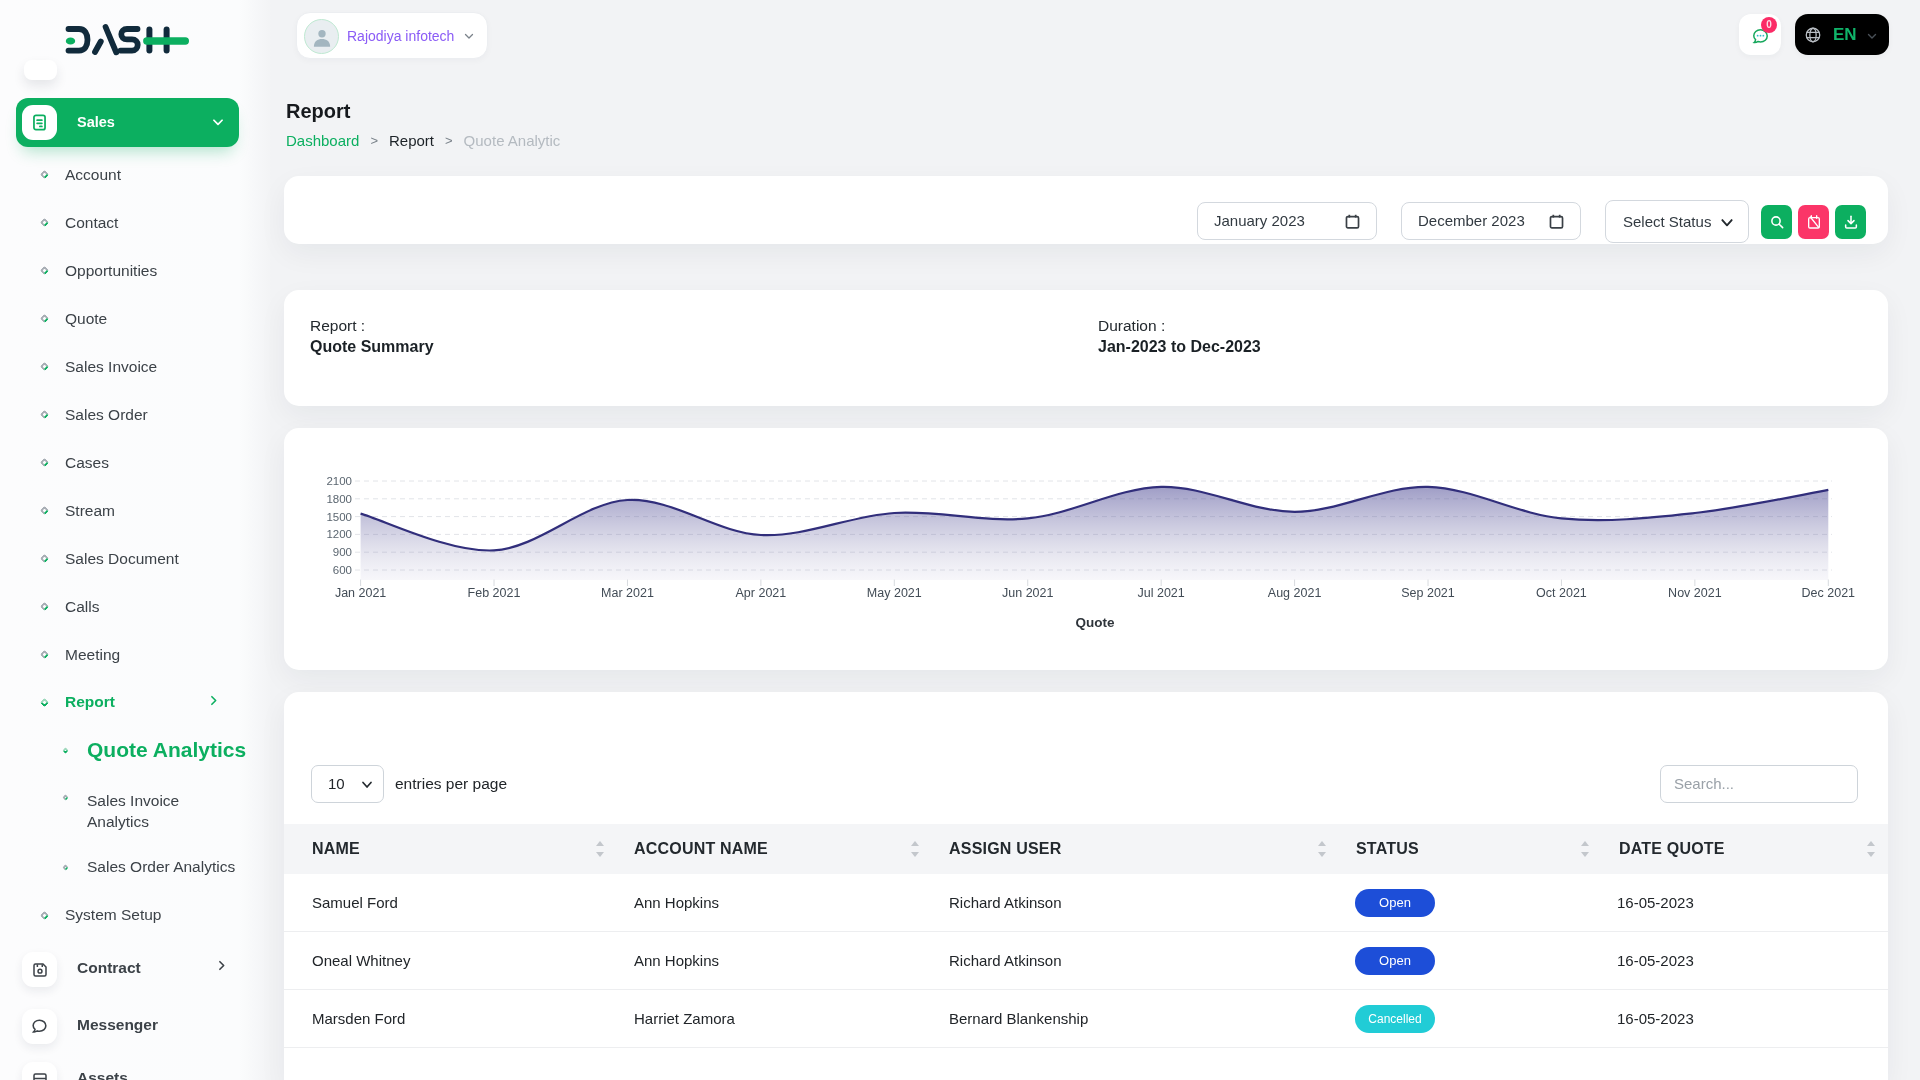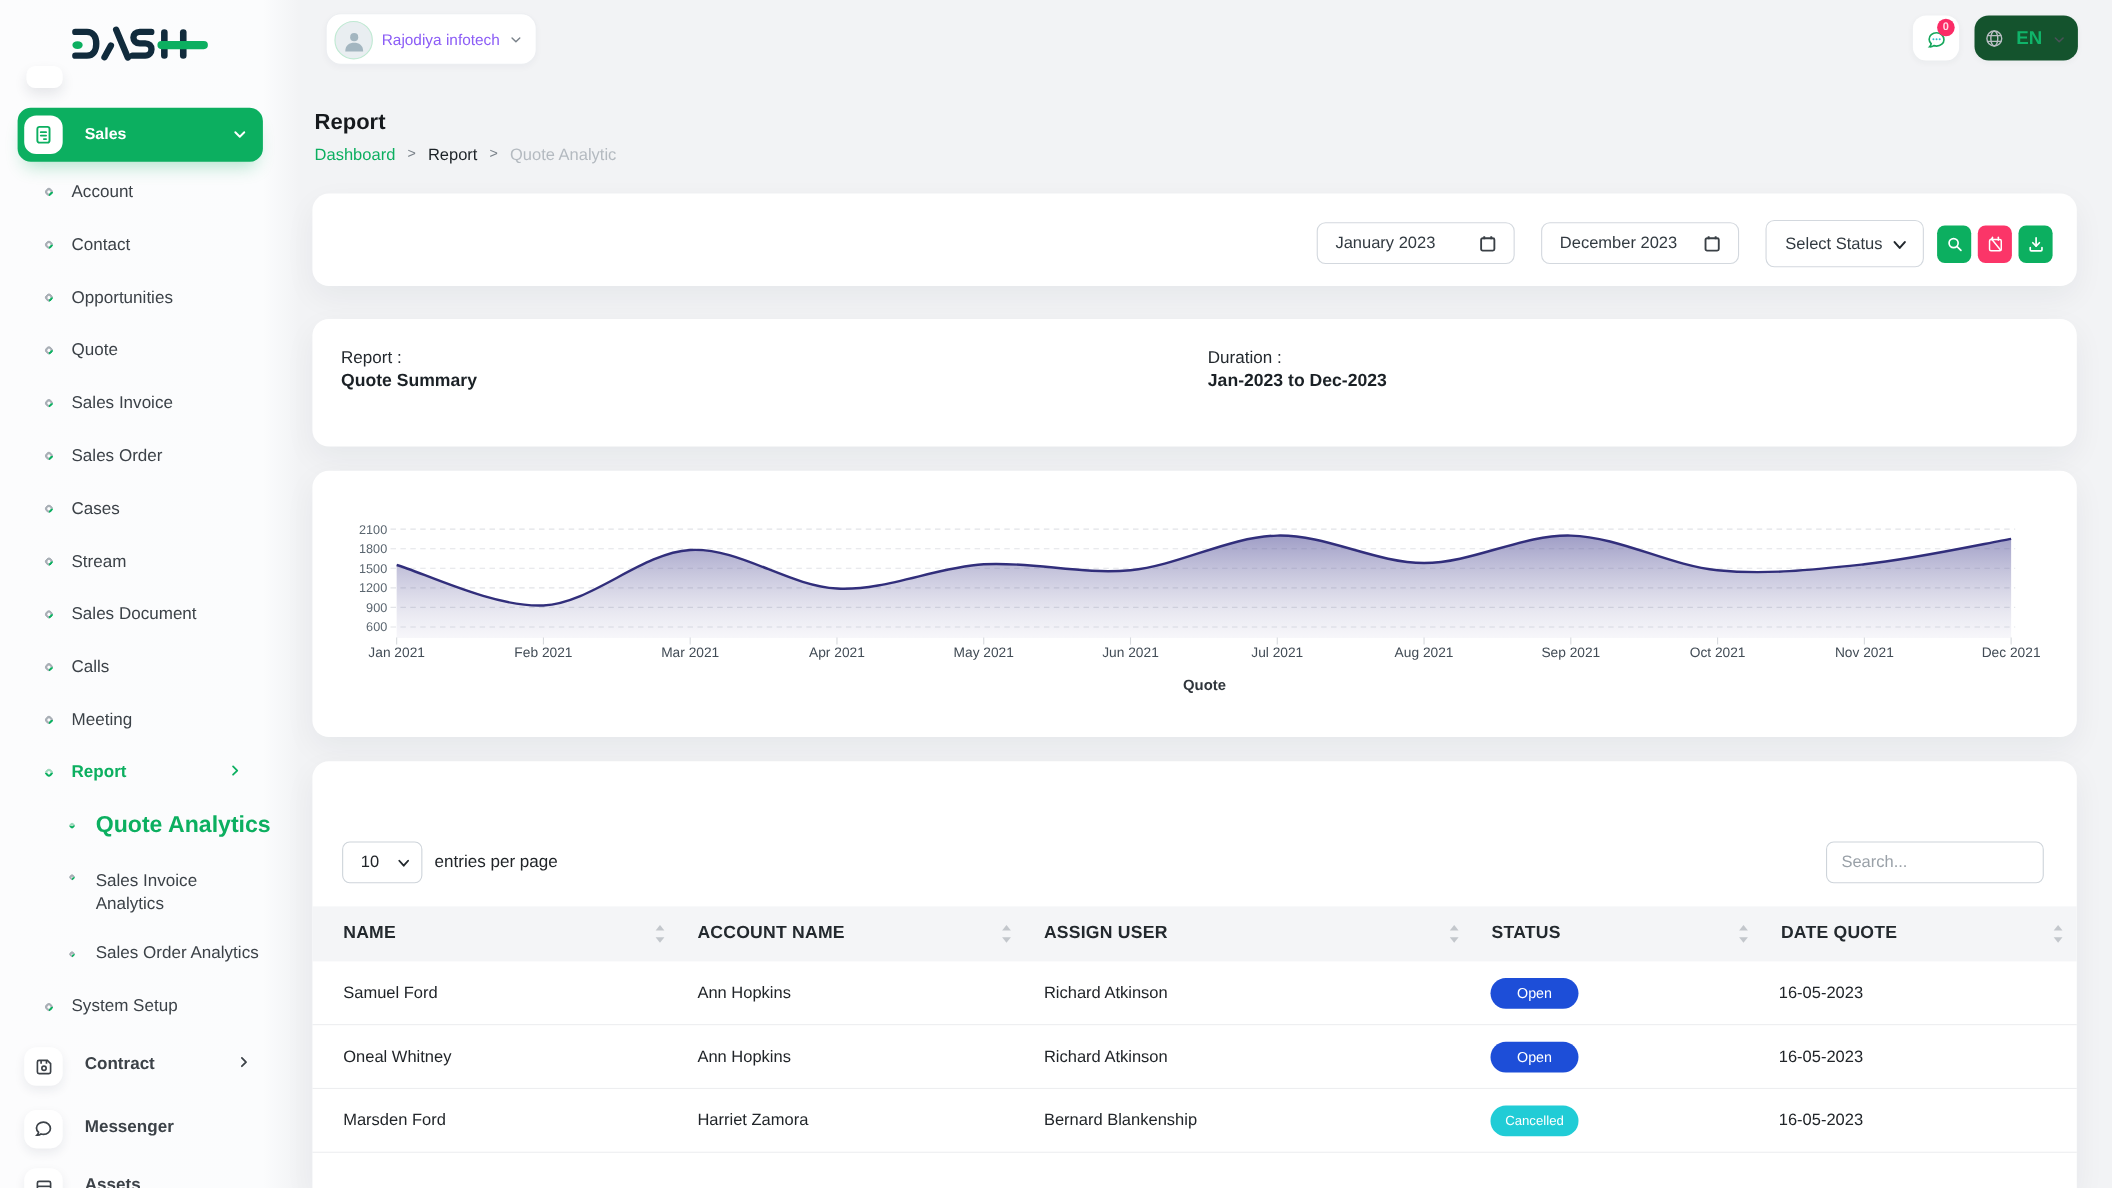--- a/index.html
+++ b/index.html
@@ -23,34 +23,34 @@
 .bigitem .ibox { position:absolute; left:22px; top:-6px; width:35px; height:35px; background:#fff; border-radius:11px; box-shadow:0 4px 10px rgba(30,40,60,.08); display:flex; align-items:center; justify-content:center; }
 .bigitem .lbl { position:absolute; left:77px; top:2px; font-size:15.5px; color:#3c4248; }
 
 
 .userchip { position:absolute; left:296px; top:12px; width:192px; height:47px; background:#fff; border:1px solid #eceef1; border-radius:14px; box-shadow:0 2px 6px rgba(30,40,60,.03); }
 .avatar { position:absolute; left:7px; top:6px; width:35px; height:35px; border-radius:50%; background:#e9eef1; border:1px solid #bfe9d2; overflow:hidden; }
 .userchip .uname { position:absolute; left:50px; top:0; line-height:46px; font-size:14px; color:#8b5cf6; }
 .userchip .chev { position:absolute; right:12px; top:17px; }
 .msgbtn { position:absolute; left:1739px; top:14px; width:42px; height:41px; background:#fff; border-radius:12px; box-shadow:0 2px 6px rgba(30,40,60,.04); }
 .msgbadge { position:absolute; left:22px; top:3px; width:16px; height:16px; border-radius:50%; background:#fb2b66; color:#ffd9e4; font-size:10px; font-weight:bold; text-align:center; line-height:16px; }
-.langpill { position:absolute; left:1795px; top:14px; width:94px; height:41px; background:#14532d; border-radius:13px; box-shadow:0 2px 6px rgba(30,40,60,.04); }
+.langpill { position:absolute; left:1795px; top:14px; width:94px; height:41px; background:#000000; border-radius:13px; box-shadow:0 2px 6px rgba(30,40,60,.04); }
 .langpill .en { position:absolute; left:38px; top:0; line-height:41px; font-size:17px; font-weight:bold; color:#10b46a; }
 
 
 .h1 { position:absolute; left:286px; top:100px; font-size:20px; font-weight:bold; color:#16191d; }
 .crumbs { position:absolute; left:286px; top:132px; font-size:15px; color:#6c757d; }
 .crumbs .dash { color:#0CAF60; }
 .crumbs .cur { color:#1c2227; }
 .crumbs .muted { color:#b4bac0; }
 .crumbs .sep { color:#7a828a; font-size:13px; padding:0 11px; position:relative; top:-1px; font-family:"Liberation Sans",sans-serif; }
 
 .card { position:absolute; left:284px; width:1604px; background:#fff; border-radius:15px; box-shadow:0 10px 28px rgba(25,35,55,.055); }
 
-#card1 { top:176px; height:84px; }
+#card1 { top:176px; height:68px; }
 .minput { position:absolute; top:26px; height:38px; background:#fff; border:1px solid #d3d8de; border-radius:8px; font-size:15px; color:#323a41; }
 .minput .cal { position:absolute; right:15px; top:10px; }
 .minput .val { position:absolute; left:16px; line-height:36px; }
 #inp1 { left:913px; width:180px; }
 #inp2 { left:1117px; width:180px; }
 .selstatus { position:absolute; left:1321px; top:24px; width:144px; height:43px; border:1px solid #d3d8de; border-radius:8px; }
 .selstatus .val { position:absolute; left:17px; line-height:41px; font-size:15px; color:#323a41; }
 .ab { position:absolute; top:29px; width:31px; height:34px; border-radius:7px; }
 .ab svg { position:absolute; left:50%; top:50%; transform:translate(-50%,-50%); }
 #b1 { left:1477px; background:#0CAF60; }

